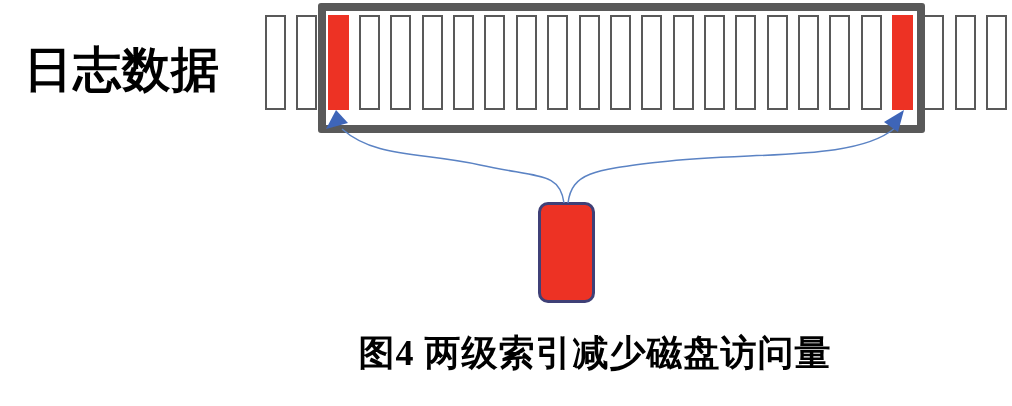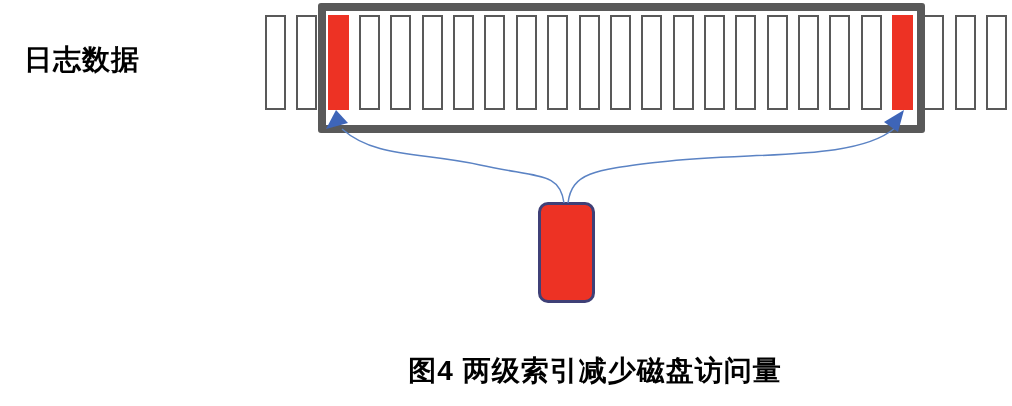--- a/index.html
+++ b/index.html
@@ -18,35 +18,36 @@
   .label {
     position: absolute;
     color: var(--text-black, #000);
     font-weight: bold;
     white-space: nowrap;
     line-height: 1;
   }
   #log-label {
     left: 24px;
     top: 46px;
-    font-size: 28px;
+    font-size: 48px;
     letter-spacing: 1px;
   }
   #index-label {
     left: 364px;
     top: 246px;
     font-size: 38px;
     letter-spacing: 1px;
   }
   #caption {
     left: 595px;
-    top: 357px;
+    top: 335px;
     transform: translateX(-50%);
-    font-size: 28px;
+    font-size: 36px;
     letter-spacing: 1px;
+    font-family: Liberation Serif, serif;
   }
   
   #blocks-row {
     position: absolute;
     left: 0;
     top: 0;
     width: 1012px;
     height: 140px;
     z-index: 2;
   }

